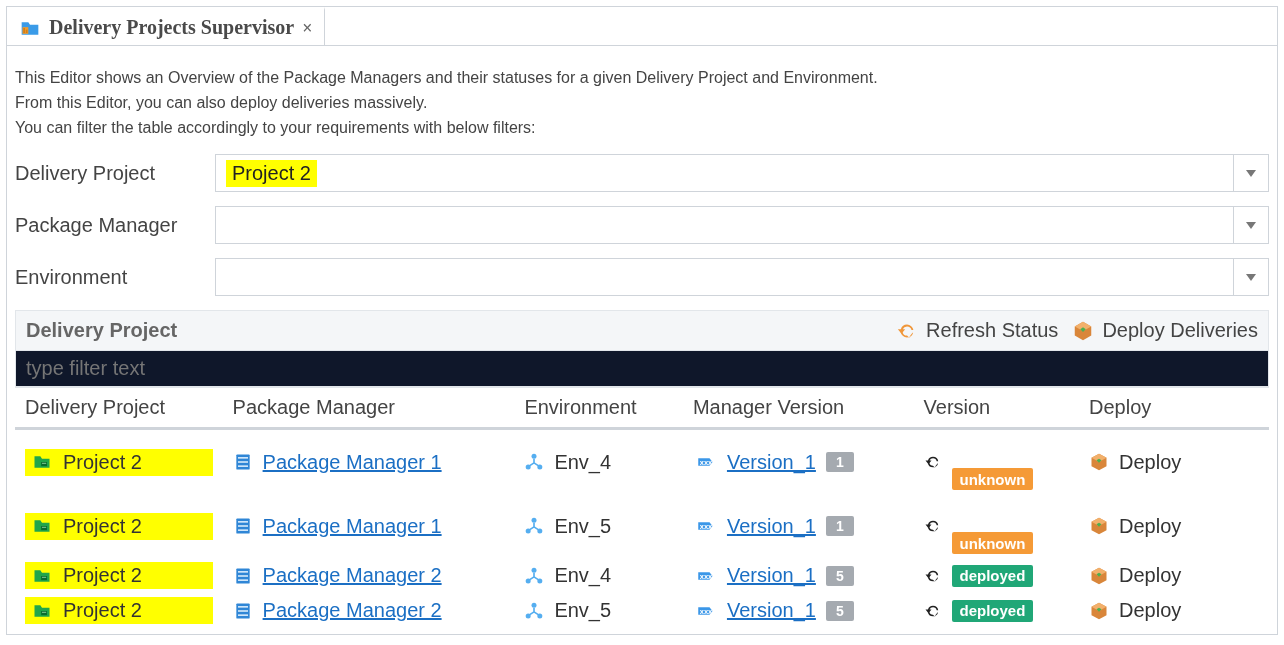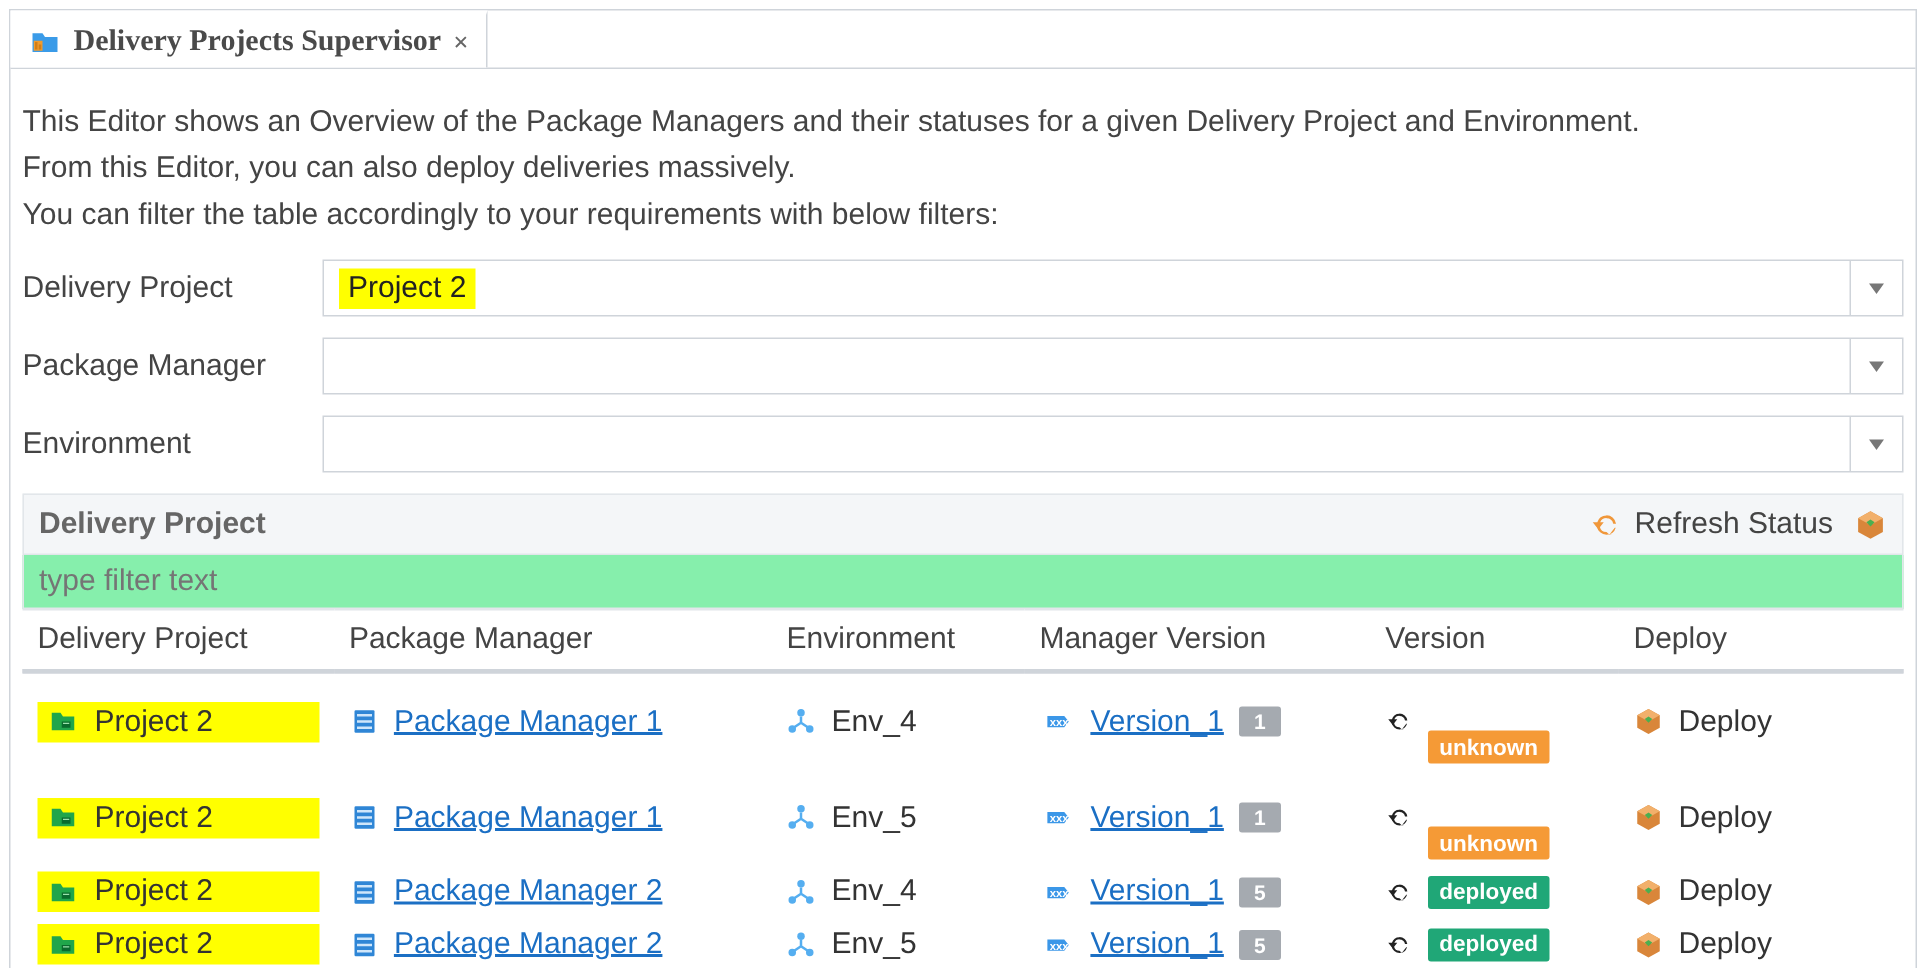--- a/index.html
+++ b/index.html
@@ -25,21 +25,21 @@
   .tabbar{display:flex;align-items:stretch;border-bottom:1px solid var(--border);}
   .tab{
     display:flex;align-items:center;gap:8px;
     padding:6px 12px;border-right:1px solid var(--border);
     border-top:3px solid transparent;
     background:#fff;font-weight:700;color:#4a4a4a;font-size:20px;font-family:Liberation Serif, serif;
   }
   .tab .close{font-size:18px;color:#666;line-height:1;}
   
   .body{padding:20px 8px 6px 8px;}
-  .desc{font-size:20px;color:#444;line-height:1.55;margin-right:4px;}
+  .desc{font-size:16px;color:#444;line-height:1.55;margin-right:4px;}
   .filters{display:grid;grid-template-columns:200px 1fr;row-gap:14px;align-items:center;margin-top:14px;}
   .flabel{font-size:20px;color:#444;}
   .select{
     display:flex;align-items:center;justify-content:space-between;
     border:1px solid var(--border);height:36px;background:#fff;
   }
   .select .value{padding:0 10px;font-size:20px;color:#222;flex:1;}
   .select .caret-btn{width:34px;height:100%;border-left:1px solid var(--border);display:flex;align-items:center;justify-content:center;}
   .caret-down{width:0;height:0;border-left:5px solid transparent;border-right:5px solid transparent;border-top:7px solid #777;}
   .hl-text{background:var(--hl);padding:2px 6px 2px 6px;display:inline-block;}
@@ -52,21 +52,21 @@
   }
   .section-title{font-weight:700;color:#666;font-size:20px;}
   .spacer{flex:1;}
   .action{display:flex;align-items:flex-end;gap:8px;font-size:20px;color:#444;cursor:pointer;}
   .action svg{width:22px;height:22px;}
 
   
   .filter-input{
     width:100%;box-sizing:border-box;
     border:1px solid var(--border2);border-top:none;
-    height:36px;padding:0 10px;font-size:20px;color:#777;background:#86efac;outline:none;
+    height:36px;padding:0 10px;font-size:20px;color:#777;background:#0f172a;outline:none;
   }
 
   
   .table{width:100%;border-collapse:collapse;}
   .table th{
     text-align:left;font-weight:400;color:#444;font-size:20px;
     padding:8px 10px;border-top:1px solid var(--border2);border-bottom:3px solid var(--border);
     background:#fff;white-space:nowrap;
   }
   .table td{padding:4px 10px 4px 10px;font-size:20px;vertical-align:middle;white-space:nowrap;}
@@ -184,20 +184,21 @@
       <span class="action">
         <svg>
             <use href="#sym-refresh"></use>
           </svg>
         <span>Refresh Status</span>
       </span>
       <span class="action">
         <svg>
             <use href="#sym-box"></use>
           </svg>
+        <span>Deploy Deliveries</span>
       </span>
     </div>
 
     <input class="filter-input" placeholder="type filter text" style="">
 
     
     <table class="table">
       <thead>
         <tr>
           <th>Delivery Project</th>

